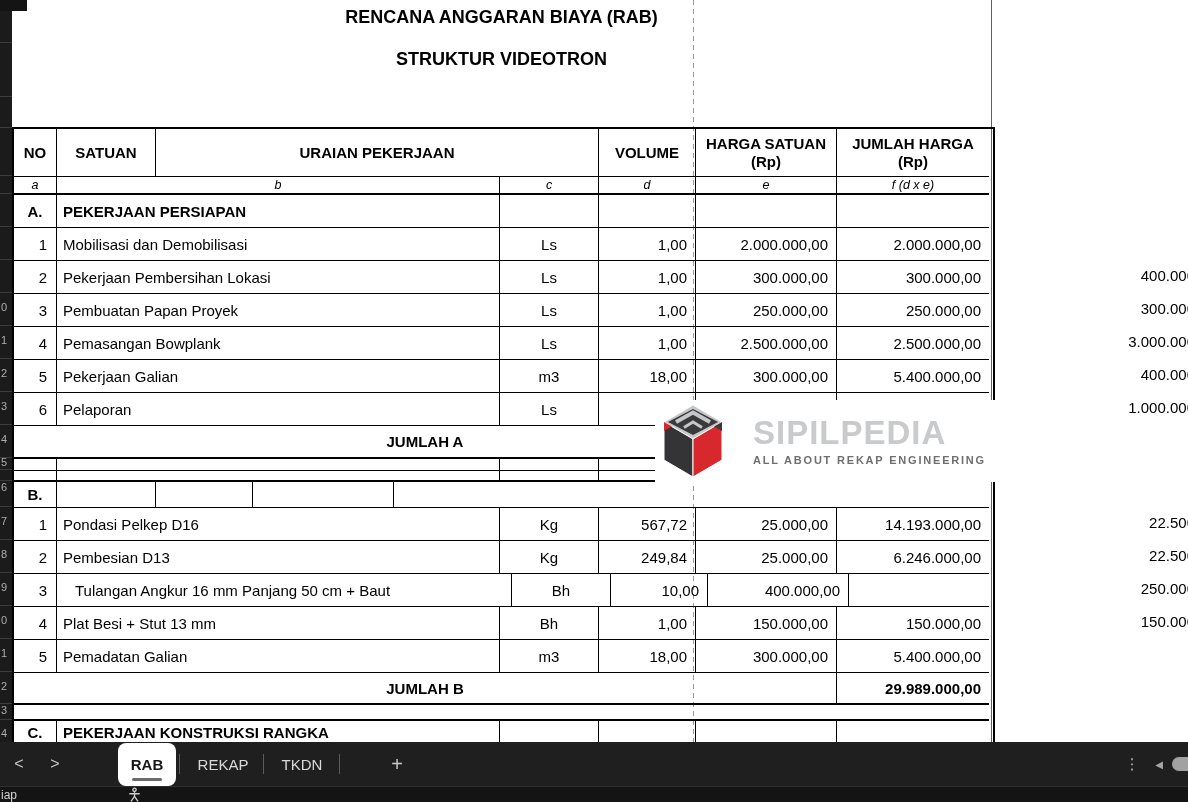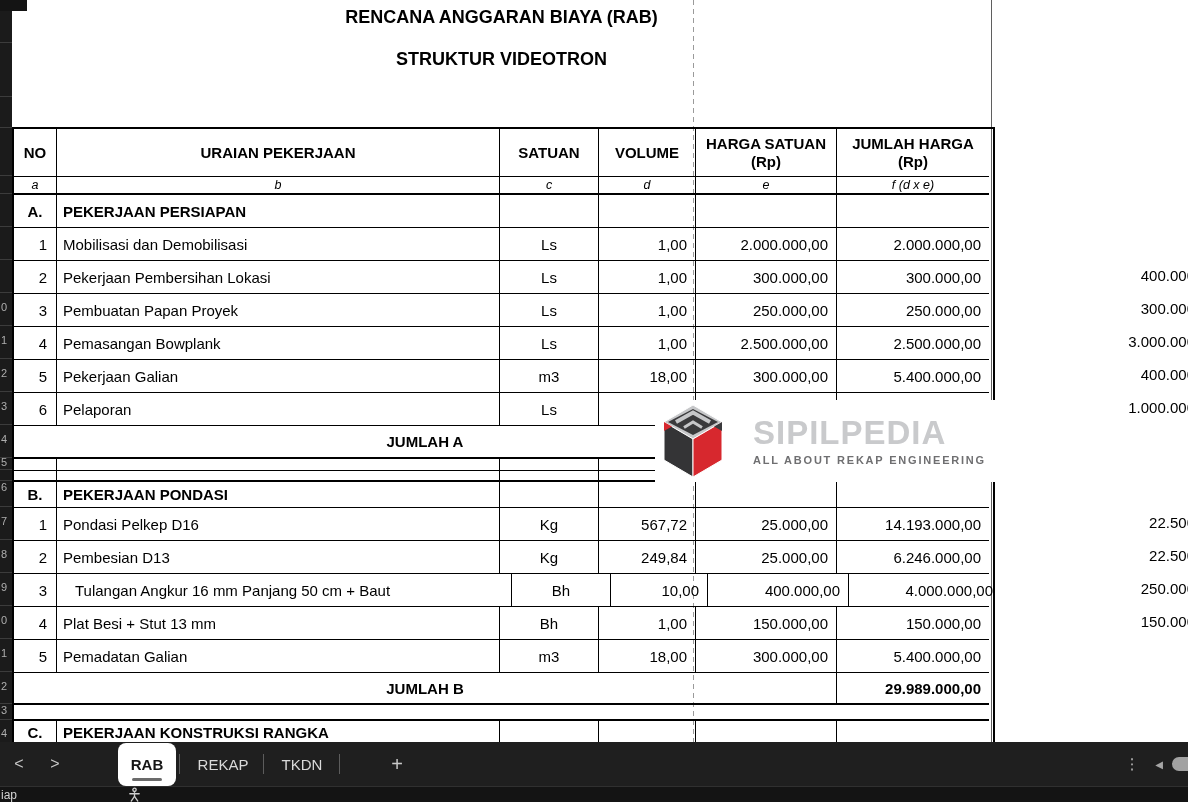--- a/index.html
+++ b/index.html
@@ -78,22 +78,22 @@
 
   <div id="gridline-f"></div>
   <div id="pagebreak"></div>
 
   <div class="title" id="t1">RENCANA ANGGARAN BIAYA (RAB)</div>
   <div class="title" id="t2">STRUKTUR VIDEOTRON</div>
 
   <div id="table">
       <div class="trow" style="top: 0px; height: 48px;">
         <div class="cell hcell" style="width: 43px;">NO</div>
+        <div class="cell hcell" style="width: 99px;">SATUAN</div>
         <div class="cell hcell" style="width: 443px;">URAIAN PEKERJAAN</div>
-        <div class="cell hcell" style="width: 99px;">SATUAN</div>
         <div class="cell hcell" style="width: 97px;">VOLUME</div>
         <div class="cell hcell" style="width: 141px;">HARGA SATUAN (Rp)</div>
         <div class="cell hcell last" style="width: 152px;">JUMLAH HARGA (Rp)</div>
       </div>
       <div class="trow thick" style="top: 48px; height: 18px;">
         <div class="cell scell" style="width: 43px;">a</div>
         <div class="cell scell" style="width: 443px;">b</div>
         <div class="cell scell" style="width: 99px;">c</div>
         <div class="cell scell" style="width: 97px;">d</div>
         <div class="cell scell" style="width: 141px;">e</div>
@@ -170,21 +170,20 @@
       <div class="trow thick" style="top: 342px; height: 11px;">
         <div class="cell " style="width: 43px;"></div>
         <div class="cell " style="width: 443px;"></div>
         <div class="cell " style="width: 99px;"></div>
         <div class="cell " style="width: 97px;"></div>
         <div class="cell " style="width: 141px;"></div>
         <div class="cell last" style="width: 152px;"></div>
       </div>
       <div class="trow" style="top: 353px; height: 26px;">
         <div class="cell no sec" style="width: 43px;">B.</div>
-        <div class="cell ur sec" style="width: 443px;">PEKERJAAN PONDASI</div>
         <div class="cell ctr" style="width: 99px;"></div>
         <div class="cell num" style="width: 97px;"></div>
         <div class="cell num" style="width: 141px;"></div>
         <div class="cell num last" style="width: 152px;"></div>
       </div>
       <div class="trow" style="top: 379px; height: 33px;">
         <div class="cell no" style="width: 43px;">1</div>
         <div class="cell ur" style="width: 443px;">Pondasi Pelkep D16</div>
         <div class="cell ctr" style="width: 99px;">Kg</div>
         <div class="cell num" style="width: 97px;">567,72</div>
@@ -198,21 +197,20 @@
         <div class="cell num" style="width: 97px;">249,84</div>
         <div class="cell num" style="width: 141px;">25.000,00</div>
         <div class="cell num last" style="width: 152px;">6.246.000,00</div>
       </div>
       <div class="trow" style="top: 445px; height: 33px;">
         <div class="cell no" style="width: 43px;">3</div>
         <div class="cell ur" style="width: 443px; margin-left: 12px;">Tulangan Angkur 16 mm Panjang 50 cm + Baut</div>
         <div class="cell ctr" style="width: 99px;">Bh</div>
         <div class="cell num" style="width: 97px;">10,00</div>
         <div class="cell num" style="width: 141px;">400.000,00</div>
-        <div class="cell num last" style="width: 152px;">4.000.000,00</div>
       </div>
       <div class="trow" style="top: 478px; height: 33px;">
         <div class="cell no" style="width: 43px;">4</div>
         <div class="cell ur" style="width: 443px;">Plat Besi + Stut 13 mm</div>
         <div class="cell ctr" style="width: 99px;">Bh</div>
         <div class="cell num" style="width: 97px;">1,00</div>
         <div class="cell num" style="width: 141px;">150.000,00</div>
         <div class="cell num last" style="width: 152px;">150.000,00</div>
       </div>
       <div class="trow" style="top: 511px; height: 33px;">

